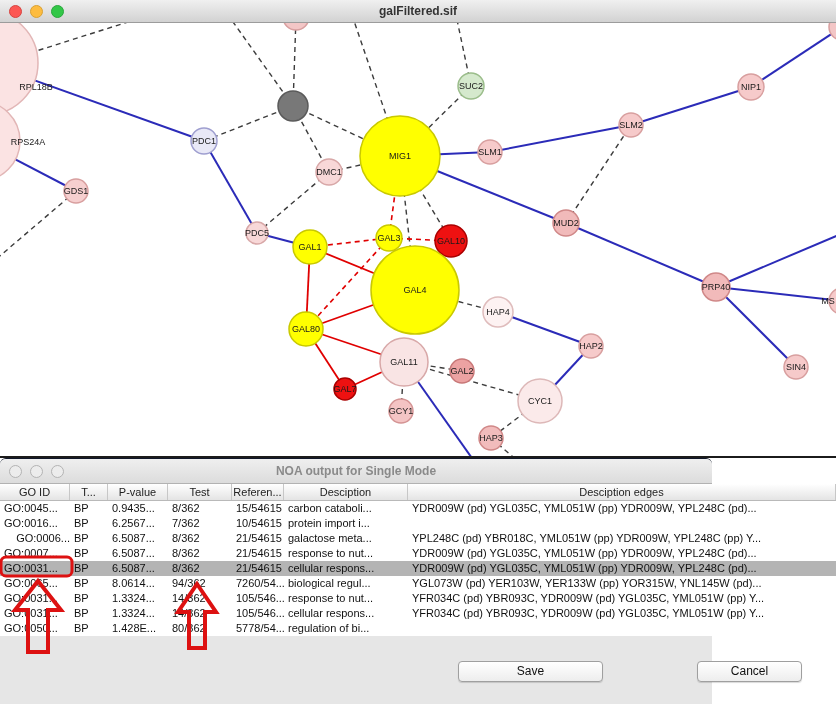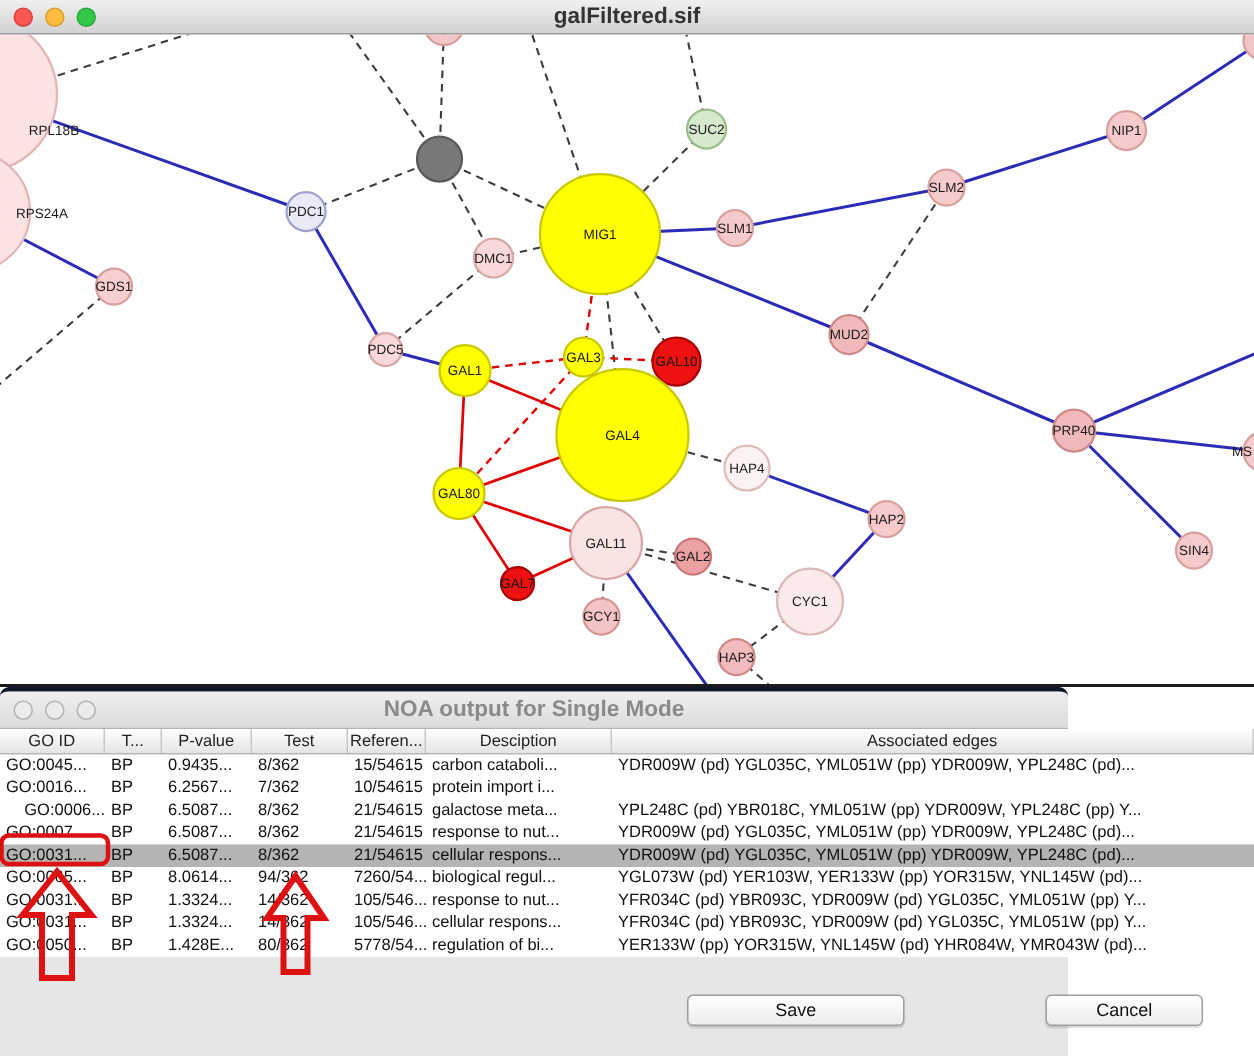--- a/index.html
+++ b/index.html
@@ -11,44 +11,44 @@
   
   .win-top{position:absolute;top:0;left:0;width:836px;height:458px;}
   .titlebar{
     height:22px;position:relative;
     background:linear-gradient(#f0f0f0,#d2d2d2);
     border-bottom:1px solid #9c9c9c;
     display:flex;align-items:center;
   }
   .titlebar .title{
     position:absolute;left:0;right:0;text-align:center;
-    font-size:15px;font-weight:700;color:#333;line-height:22px;
+    font-size:12px;font-weight:700;color:#333;line-height:22px;
   }
   .lights{display:flex;gap:8px;margin-left:9px;z-index:2;}
   .light{width:13px;height:13px;border-radius:50%;box-sizing:border-box;}
   .light.close{background:#fc5753;border:1px solid #d64441;}
   .light.min{background:#fdbc40;border:1px solid #d9a134;}
   .light.zoom{background:#33c748;border:1px solid #2aa73c;}
   .light.inactive{background:#ececec;border:1px solid #b3b3b3;}
   .graph-area{
     width:836px;height:433px;background:#ffffff;overflow:hidden;
     border-bottom:2px solid #1b1b1b;
   }
   #network-svg{display:block;}
   .node-label{font-family:"Liberation Sans",sans-serif;font-size:9px;fill:#1a1a1a;}
   
   .win-bottom{
     position:absolute;top:458px;left:0;width:712px;height:246px;
-    background:#e6e6e6;border-top:3px solid #0f172a;
+    background:#e6e6e6;border-top:1px solid #0f172a;
     border-radius:6px 6px 0 0;box-sizing:border-box;
   }
   .titlebar.bottom{border-radius:6px 6px 0 0;height:24px;
     background:linear-gradient(#efefef,#dcdcdc);border-bottom:1px solid #b2b2b2;}
   .titlebar.bottom .title{color:#8a8a8a;line-height:24px;font-weight:700;}
-  .noa-table{width:836px;background:#0f172a;}
+  .noa-table{width:836px;background:#8b5cf6;}
   .thead{display:flex;height:17px;
     background:linear-gradient(#ffffff,#e4e4e4);
     border-bottom:1px solid #b9b9b9;box-sizing:border-box;}
   .th{
     box-sizing:border-box;border-right:1px solid #c7c7c7;
     font-size:11px;color:#222;text-align:center;line-height:16px;
     white-space:nowrap;overflow:hidden;
   }
   .tbody{background:#ffffff;}
   .tr{display:flex;height:15px;background:#ffffff;}
@@ -208,21 +208,21 @@
   </div>
 
   <div class="noa-table">
     <div class="thead" id="table-header">
         <div class="th" style="width: 70px;">GO ID</div>
         <div class="th" style="width: 38px;">T...</div>
         <div class="th" style="width: 60px;">P-value</div>
         <div class="th" style="width: 64px;">Test</div>
         <div class="th" style="width: 52px;">Referen...</div>
         <div class="th" style="width: 124px;">Desciption</div>
-        <div class="th" style="width: 428px;">Associated edges</div>
+        <div class="th" style="width: 428px;">Desciption edges</div>
       </div>
     <div class="tbody" id="table-body">
         <div class="tr">
           <div class="td" style="width: 70px;">GO:0045...</div>
           <div class="td" style="width: 38px;">BP</div>
           <div class="td" style="width: 60px;">0.9435...</div>
           <div class="td" style="width: 64px;">8/362</div>
           <div class="td" style="width: 52px;">15/54615</div>
           <div class="td" style="width: 124px;">carbon cataboli...</div>
           <div class="td" style="width: 428px;">YDR009W (pd) YGL035C, YML051W (pp) YDR009W, YPL248C (pd)...</div>
@@ -289,21 +289,20 @@
           <div class="td" style="width: 124px;">cellular respons...</div>
           <div class="td" style="width: 428px;">YFR034C (pd) YBR093C, YDR009W (pd) YGL035C, YML051W (pp) Y...</div>
         </div>
         <div class="tr">
           <div class="td" style="width: 70px;">GO:0050...</div>
           <div class="td" style="width: 38px;">BP</div>
           <div class="td" style="width: 60px;">1.428E...</div>
           <div class="td" style="width: 64px;">80/362</div>
           <div class="td" style="width: 52px;">5778/54...</div>
           <div class="td" style="width: 124px;">regulation of bi...</div>
-          <div class="td" style="width: 428px;">YER133W (pp) YOR315W, YNL145W (pd) YHR084W, YMR043W (pd)...</div>
         </div>
       </div>
   </div>
 
   <div class="btn save">Save</div>
   <div class="btn cancel">Cancel</div>
 </div>
 
 <svg id="annotations" xmlns="http://www.w3.org/2000/svg">
     <rect x="1" y="557" width="71" height="19" rx="5" fill="none" stroke="#dd1111" stroke-width="3"></rect>

